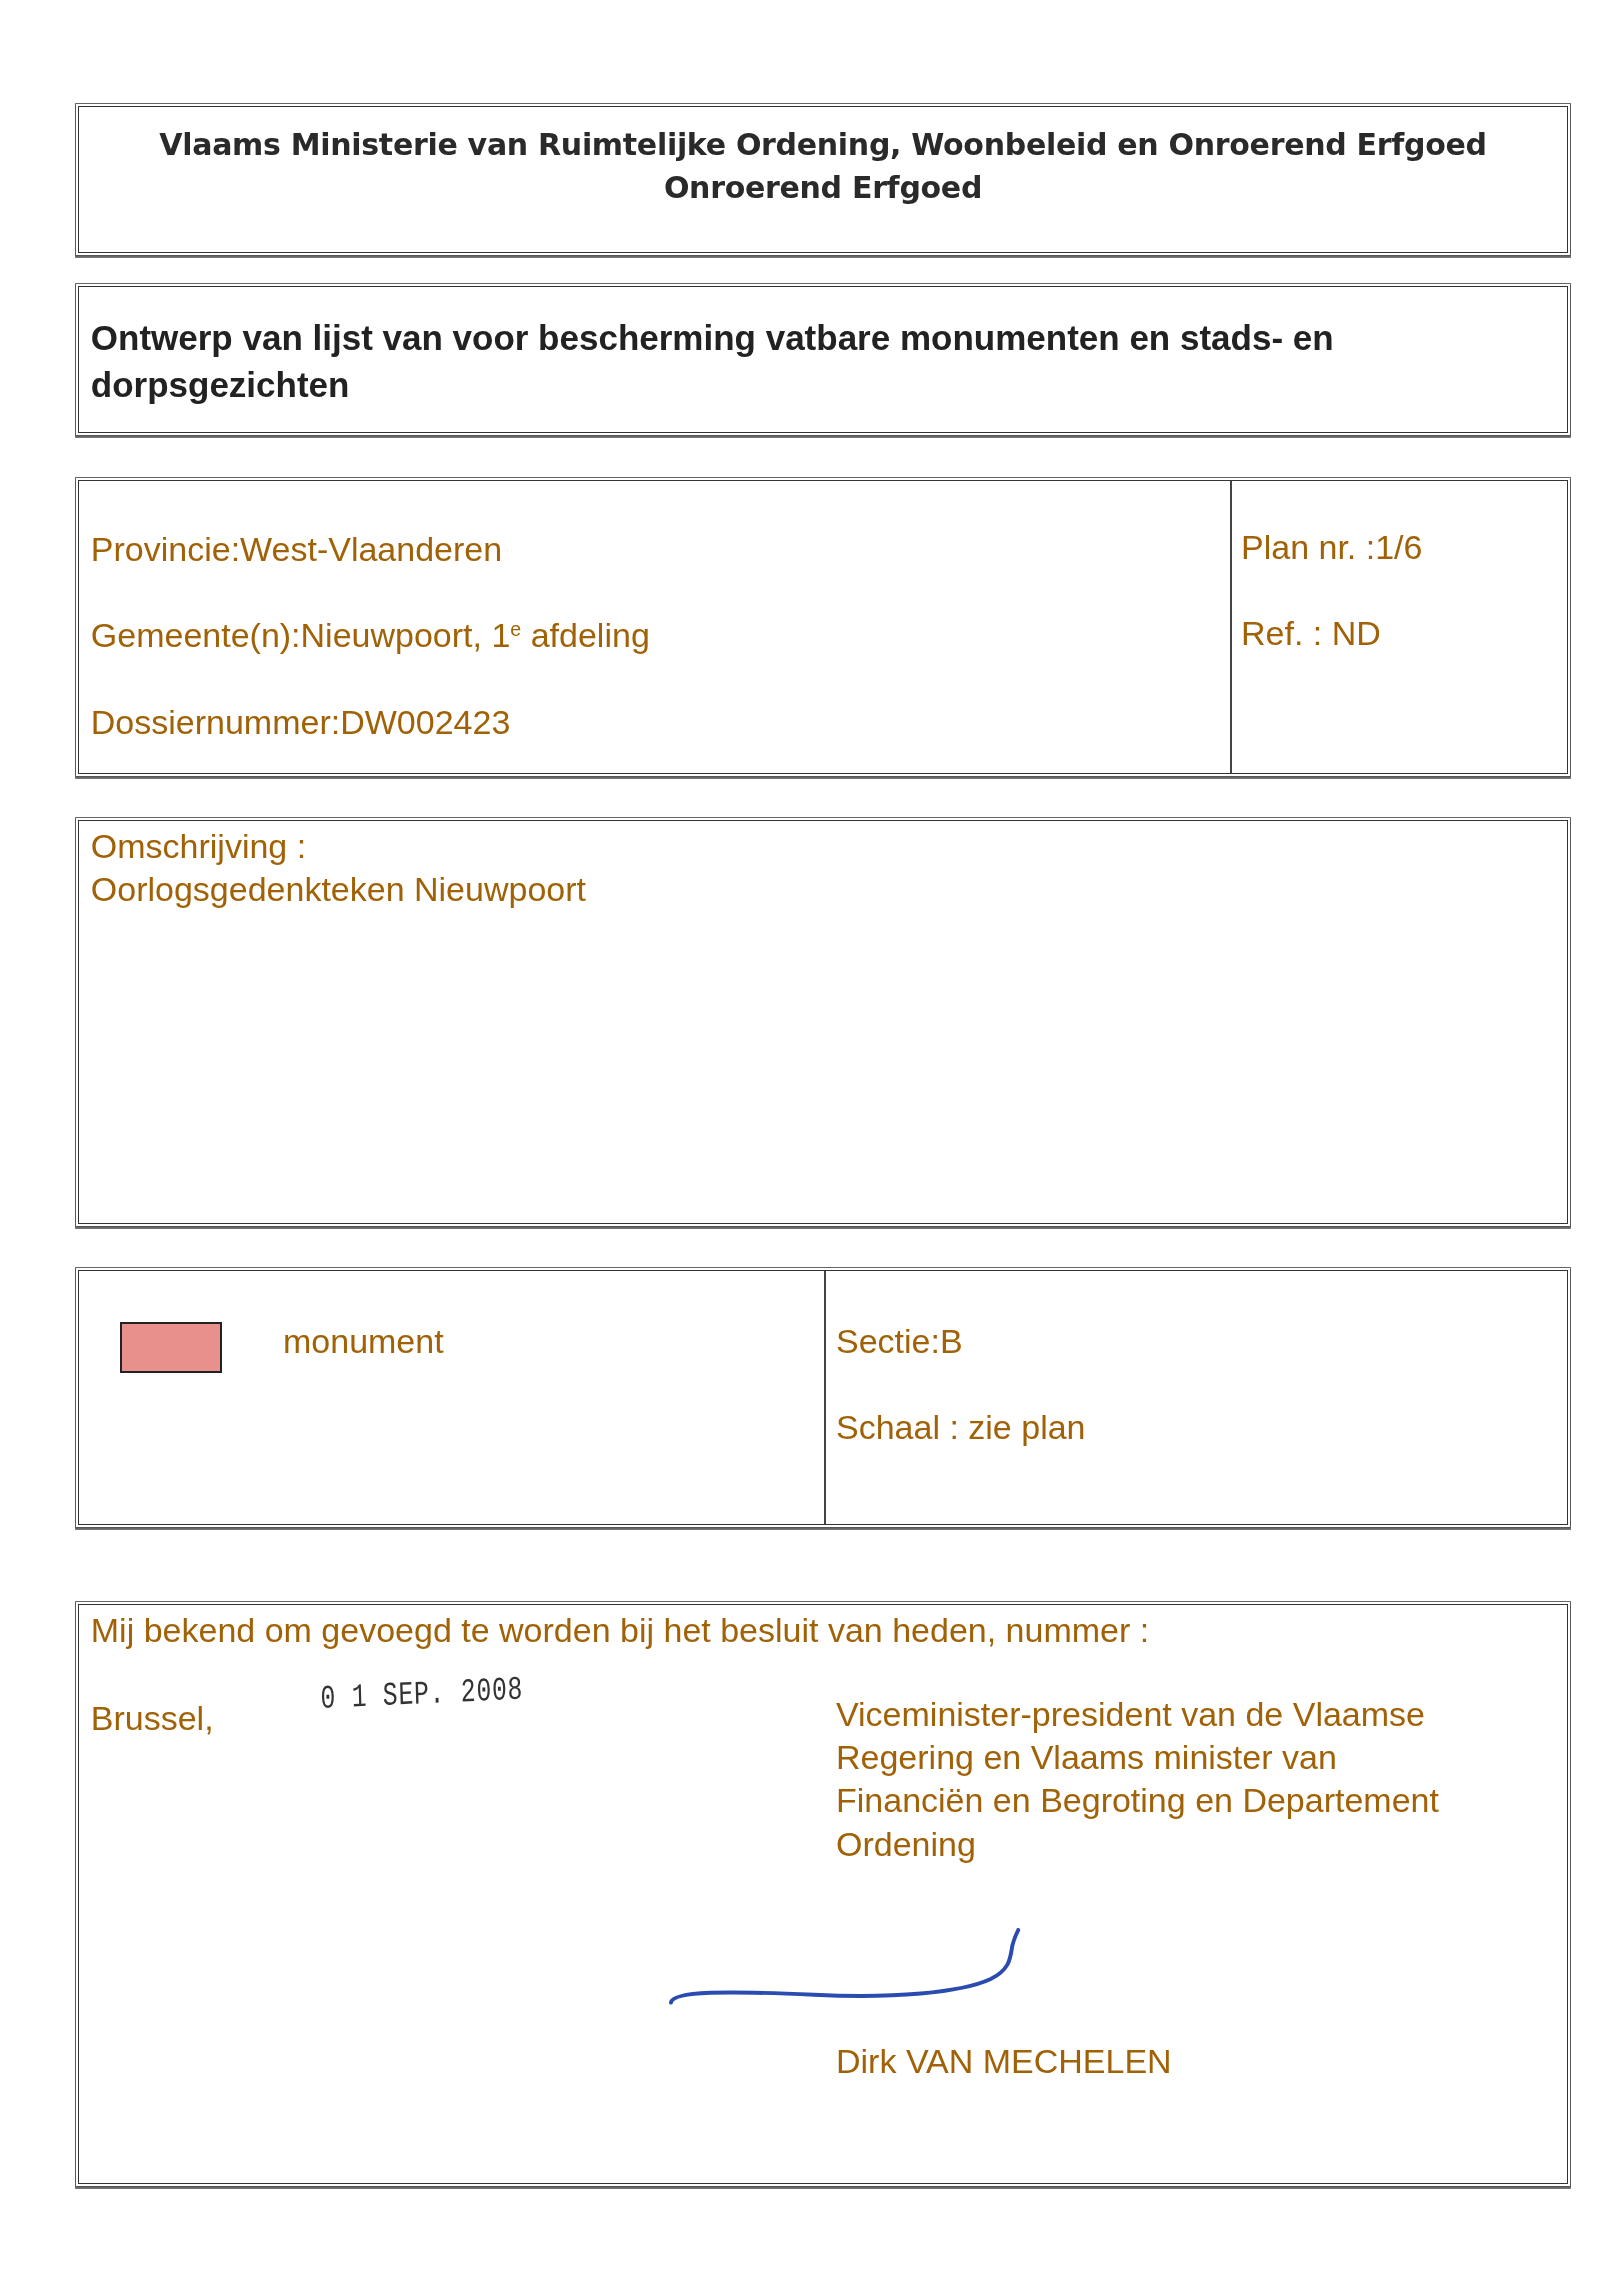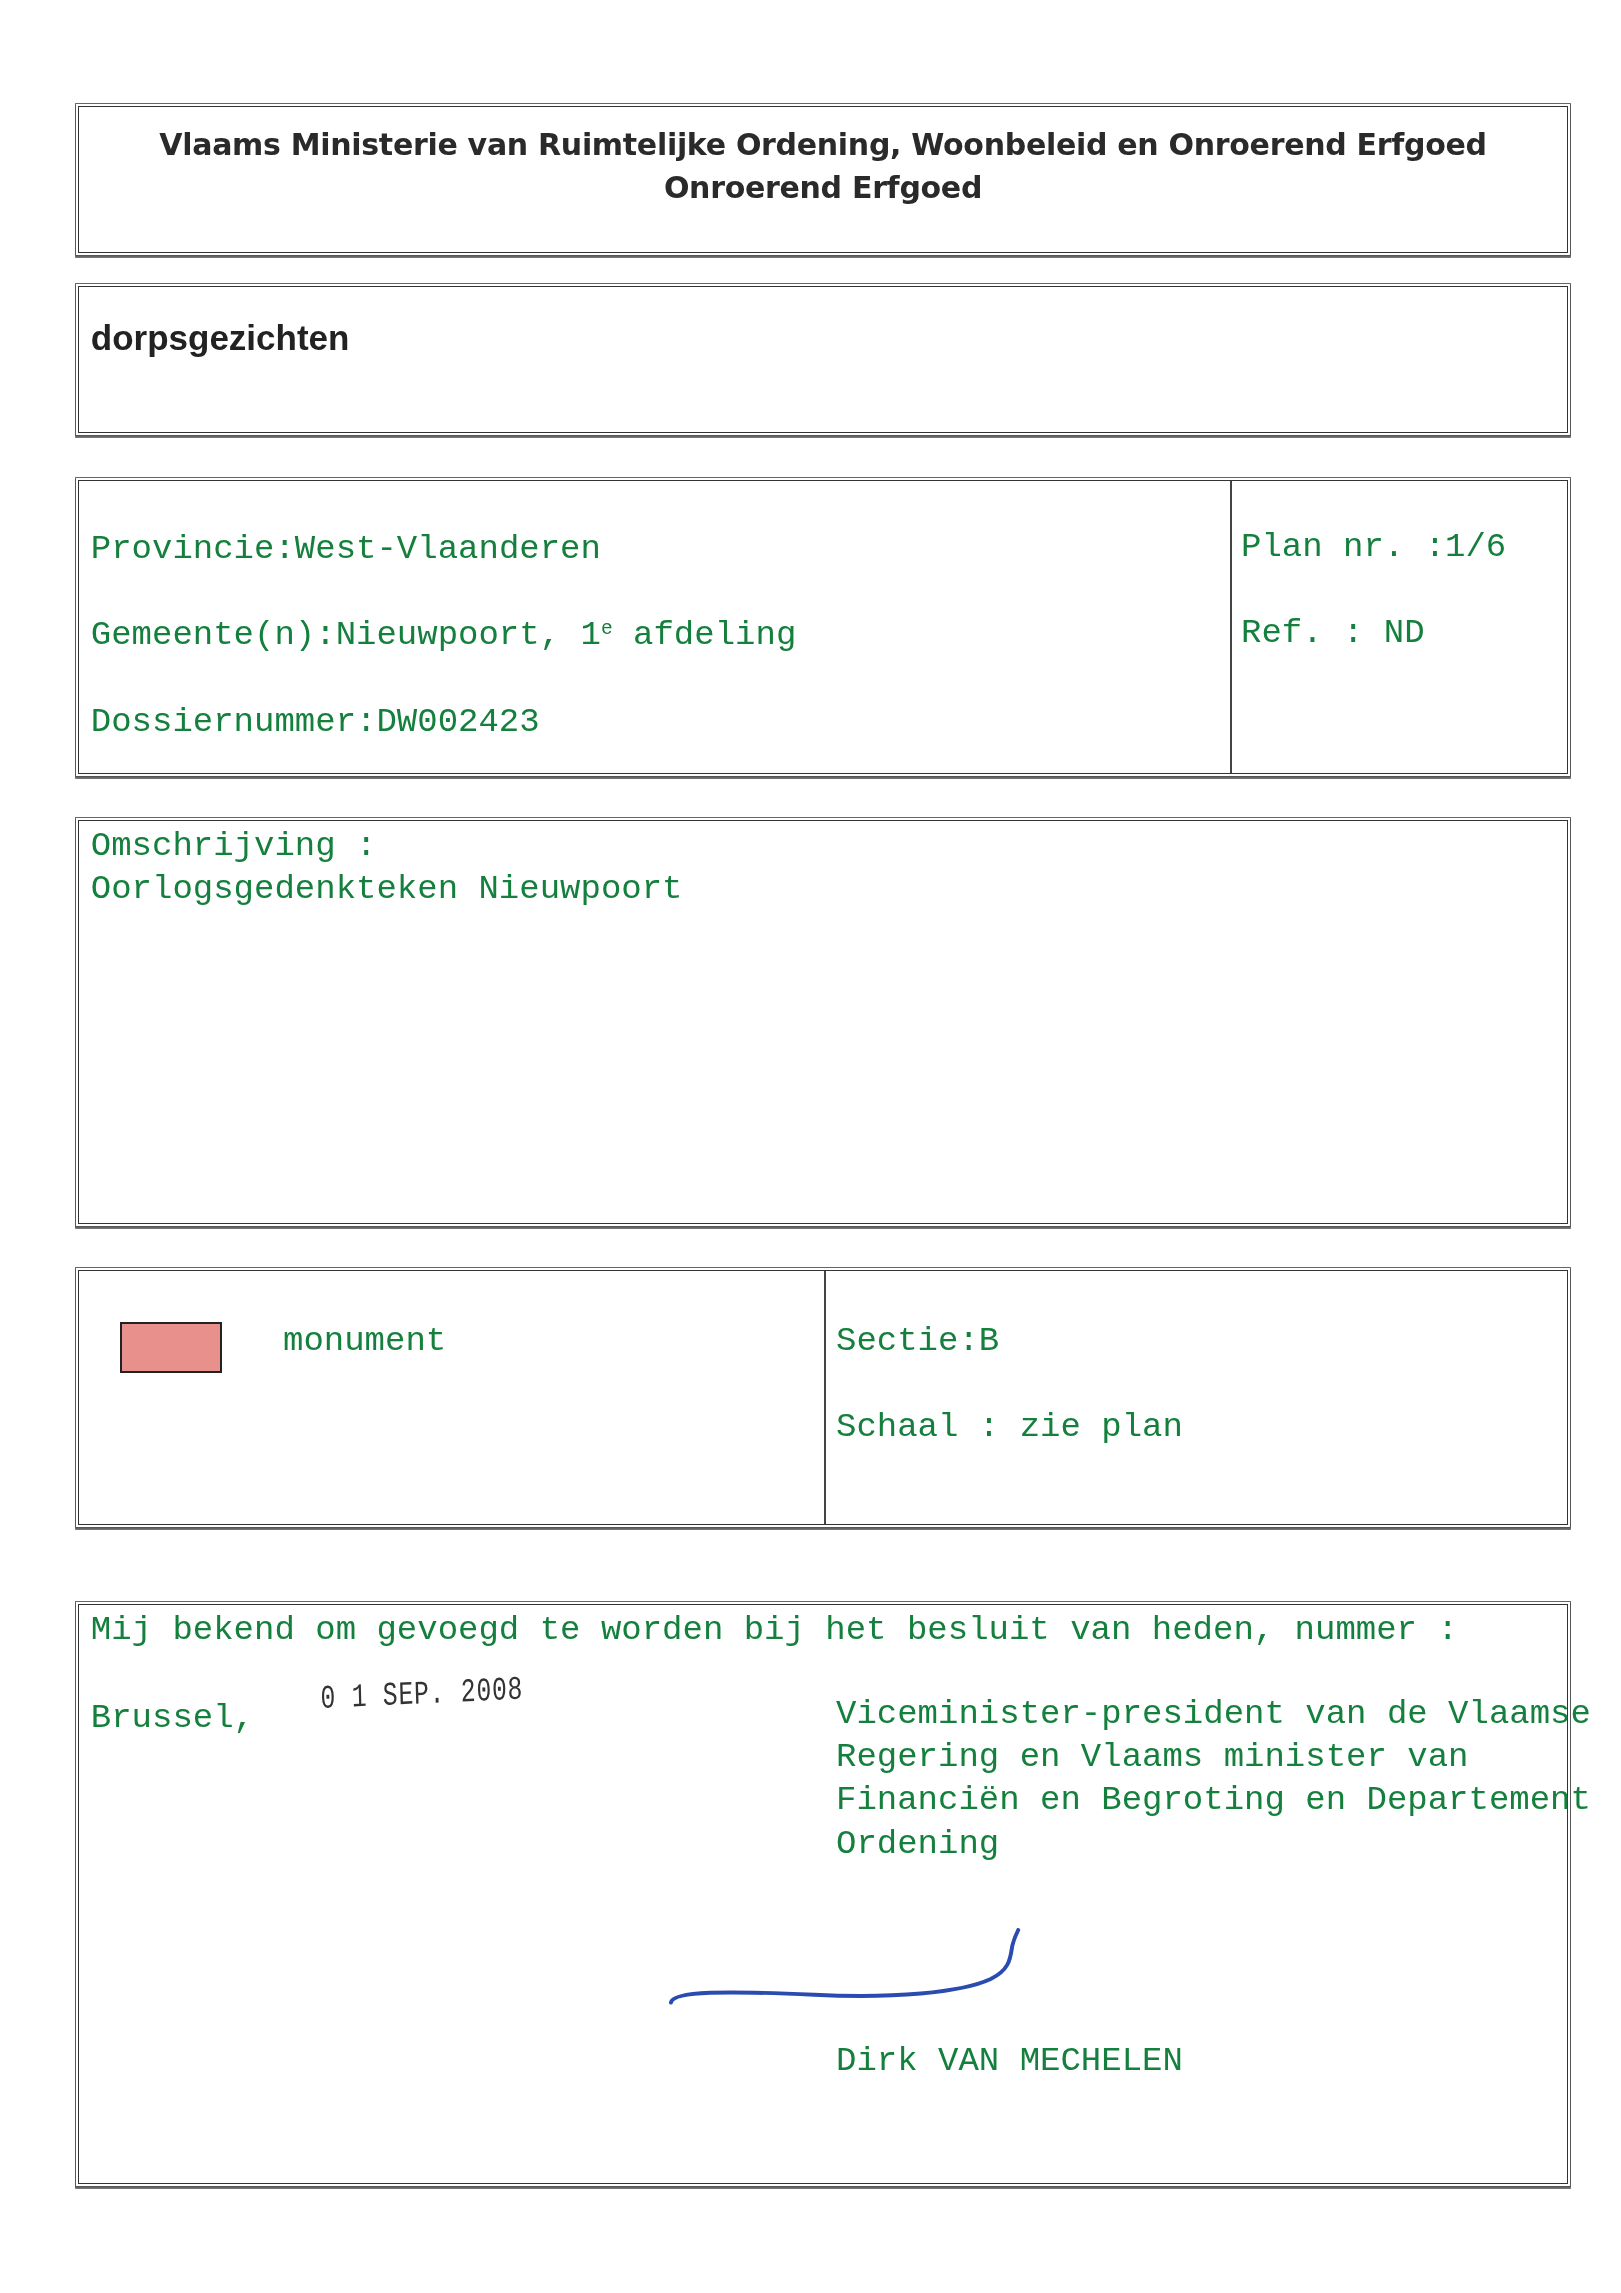--- a/index.html
+++ b/index.html
@@ -2,35 +2,36 @@
 <html><head>
 <meta charset="utf-8">
 <style>
   html, body { margin:0; padding:0; background:#ffffff; }
   body { width:1621px; height:2294px; position:relative; overflow:hidden;
          font-family:"Liberation Sans", sans-serif; color:#1a1a1a; }
   .box { position:absolute; left:78px; width:1490px; box-sizing:border-box;
          border:1px solid #333; box-shadow: 0 0 0 2px #fff, 0 0 0 2.9px #555, 0 2px 0 2.9px #666; background:#fff; }
   .hdr { font-family:"DejaVu Sans", sans-serif; font-weight:bold; text-align:center; font-size:30px; line-height:43px; color:#2a2a2a; letter-spacing:-0.3px; }
   .title { font-family:"Liberation Sans", sans-serif; font-weight:bold; font-size:35px; line-height:47px; color:#222; }
-  .txt { font-size:34px; line-height:39px; color:#15803d; position:absolute; white-space:nowrap;font-family:Liberation Mono, monospace; }
+  .txt { font-size:34px; line-height:39px; color:#a16207; position:absolute; white-space:nowrap; }
   .vdiv { position:absolute; top:0; bottom:0; width:0; border-left:2.9px double #444; }
   .swatch { position:absolute; border:2px solid #222; }
   .stamp { position:absolute; font-family:"Liberation Mono", monospace; font-size:33px; color:#333; letter-spacing:1px; transform:scaleX(0.75) rotate(-2deg); transform-origin:left top; white-space:nowrap; }
   sup { font-size:19.6px; vertical-align:top; position:relative; top:-5.9px; }
 </style>
 </head>
 <body>
 
 <div class="box" style="top:106px;height:147px;padding-top:15.7px;">
   <div class="hdr">Vlaams Ministerie van Ruimtelijke Ordening, Woonbeleid en Onroerend Erfgoed</div>
   <div class="hdr">Onroerend Erfgoed</div>
 </div>
 
 <div class="box" style="top:286px;height:147px;padding:27.4px 0 0 11.8px;">
+  <div class="title">Ontwerp van lijst van voor bescherming vatbare monumenten en stads- en</div>
   <div class="title">dorpsgezichten</div>
 </div>
 
 <div class="box" style="top:480px;height:294px;">
   <div class="txt" style="left:11.8px;top:49px;"><span>Provincie:</span><span>West-Vlaanderen</span></div>
   <div class="txt" style="left:11.8px;top:135px;"><span>Gemeente(n):</span><span>Nieuwpoort, 1</span><sup>e</sup><span> afdeling</span></div>
   <div class="txt" style="left:11.8px;top:222px;"><span>Dossiernummer:</span><span>DW002423</span></div>
   <div class="vdiv" style="left:1151px;"></div>
   <div class="txt" style="left:1162px;top:47px;"><span>Plan nr. :</span><span>1/6</span></div>
   <div class="txt" style="left:1162px;top:133px;"><span>Ref. : </span><span>ND</span></div>

